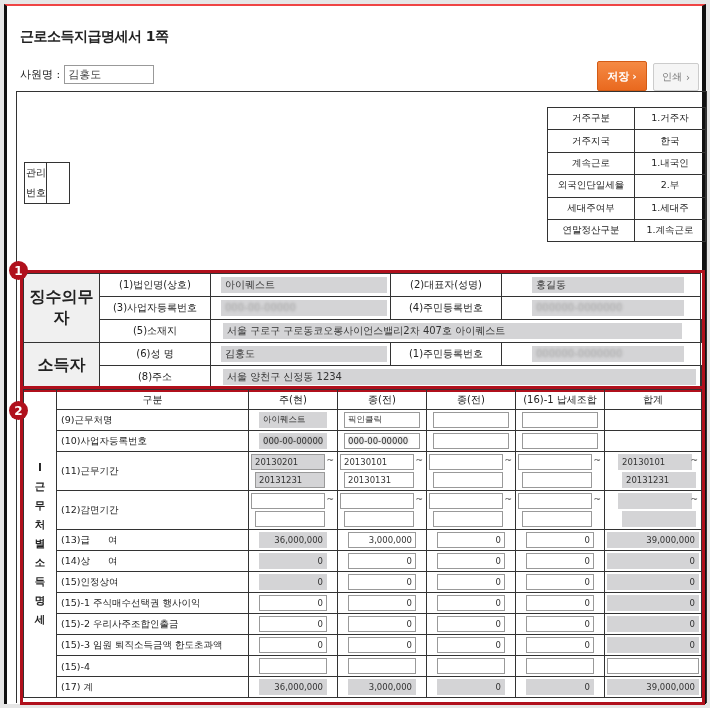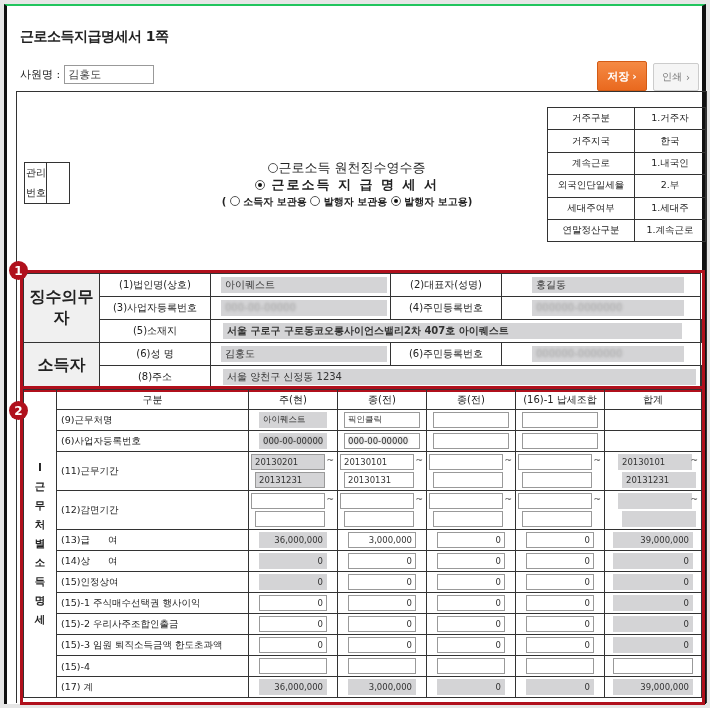--- a/index.html
+++ b/index.html
@@ -1,19 +1,19 @@
 <!DOCTYPE html>
 <html><head>
 <meta charset="utf-8">
 <style>
   * { box-sizing: border-box; margin: 0; padding: 0; }
   html, body { width: 710px; height: 708px; background: #e6e6e6; overflow: hidden; }
   body { font-family: "DejaVu Sans", "Liberation Sans", sans-serif; font-size: 10px; color: #222; position: relative; }
 
-  .window { position: absolute; left: 4px; top: 4px; width: 702px; height: 700px; background: #fff; border-left: 3px solid #111; border-top: 2px solid #22c55e; border-right: 4px solid #111; }
+  .window { position: absolute; left: 4px; top: 4px; width: 702px; height: 700px; background: #fff; border-left: 3px solid #111; border-top: 2px solid #ef4444; border-right: 4px solid #111; }
   .page-title { position: absolute; left: 13px; top: 22px; font-size: 14px; font-weight: bold; color: #222; letter-spacing: -0.5px; }
   .emp-row { position: absolute; left: 13px; top: 59px; display: flex; align-items: center; font-size: 11px; }
   .emp-label { margin-right: 4px; }
   .emp-input { width: 90px; height: 19px; border: 1px solid #999; font-size: 11px; padding: 1px 3px; color: #444; font-family: inherit; background: #fff; }
 
   .btn-save { position: absolute; left: 590px; top: 55px; width: 50px; height: 30px; background: linear-gradient(#f58a44, #e9691f); border: 1px solid #d35b15; border-radius: 2px; color: #fff; font-size: 11px; font-weight: bold; display: flex; align-items: center; justify-content: center; gap: 3px; cursor: pointer; }
   .btn-print { position: absolute; left: 646px; top: 57px; width: 46px; height: 28px; background: #f5f5f5; border: 1px solid #ccc; border-radius: 2px; color: #777; font-size: 10px; display: flex; align-items: center; justify-content: center; gap: 4px; cursor: pointer; }
 
   .form { position: absolute; left: 9px; top: 85px; width: 691px; height: 612px; border: 1px solid #333; border-bottom: none; }
 
@@ -47,21 +47,21 @@
   .sec2 table { border-collapse: collapse; width: 100%; font-size: 9.5px; }
   .sec2 td, .sec2 th { border: 1px solid #333; }
   .sec2 th { font-weight: normal; height: 20px; font-size: 10px; }
   .sec2 td.vert { width: 33px; text-align: center; font-weight: bold; font-size: 10.5px; line-height: 19px; }
   .sec2 td.rl { padding-left: 4px; height: 21px; margin-top: 27px; }
   .cell-in { display: block; height: 16px; margin: 0 auto; border: 1px solid #999; background: #fff; font-size: 8.5px; padding: 0 3px; line-height: 14px; font-family: inherit; color: #333; text-align: left; }
   .cell-in.gray { background: #d4d4d6; border-color: #d4d4d6; }
   .cell-in.num { text-align: right; }
   .w68 { width: 68px; }
   .w76 { width: 76px; }
-  .w84 { width: 80px; padding-left: 12px; }
+  .w84 { width: 92px; padding-left: 12px; }
   .date-pair { position: relative; height: 38px; padding-top: 2px; }
   .date-pair .d1 { position: absolute; left: 2px; top: 2px; width: 74px; }
   .date-pair .d2 { position: absolute; left: 6px; top: 20px; width: 70px; }
   .date-pair .tilde { position: absolute; right: 3px; top: 3px; font-size: 9px; color: #444; }
   .sum-pair .d1 { left: 13px; width: 74px; }
   .sum-pair .d2 { left: 17px; width: 74px; }
 </style>
 </head>
 <body>
 
@@ -84,37 +84,20 @@
 
   <div class="form">
     <div class="mgmt-box">
       <div class="mgmt-label">
         <div>관리</div>
         <div>번호</div>
       </div>
       <div class="mgmt-value"></div>
     </div>
 
-    <div class="doc-titles">
-      <div class="doc-title1">
-        <span class="radio"></span><span>근로소득 원천징수영수증</span>
-      </div>
-      <div class="doc-title2">
-        <span class="radio on"></span> <span>근로소득 지 급 명 세 서</span>
-      </div>
-      <div class="doc-copies">
-        <span>(</span>
-        <span class="radio"></span>
-        <span>소득자 보관용</span>
-        <span class="radio"></span>
-        <span>발행자 보관용</span>
-        <span class="radio on"></span>
-        <span>발행자 보고용)</span>
-      </div>
-    </div>
 
     <table class="info-table">
       <tbody>
           <tr>
             <td class="k">거주구분</td>
             <td class="v">1.거주자</td>
           </tr>
       <tr>
             <td class="k">거주지국</td>
             <td class="v">한국</td>
@@ -166,31 +149,31 @@
                 <div class="gray-field blur">000-00-00000</div>
               </td>
           <td class="lbl">(4)주민등록번호</td>
           <td>
                 <div class="gray-field blur" style="margin-left:30px; margin-right:16px;">000000-0000000</div>
               </td>
         </tr>
         <tr>
           <td class="lbl">(5)소재지</td>
           <td colspan="3">
-                <div class="gray-field" style="margin-left:12px; margin-right:18px;font-weight:bold;">서울 구로구 구로동코오롱사이언스밸리2차 407호 아이퀘스트</div>
+                <div class="gray-field" style="margin-left:12px; margin-right:18px;">서울 구로구 구로동코오롱사이언스밸리2차 407호 아이퀘스트</div>
               </td>
           <td style="border-left:none"></td>
         </tr>
         <tr>
           <td class="grp" rowspan="2">소득자</td>
           <td class="lbl">(6)성 명</td>
           <td>
                 <div class="gray-field">김홍도</div>
               </td>
-          <td class="lbl">(6)주민등록번호</td>
+          <td class="lbl">(1)주민등록번호</td>
           <td>
                 <div class="gray-field blur" style="margin-left:30px; margin-right:16px;">000000-0000000</div>
               </td>
         </tr>
         <tr>
           <td class="lbl">(8)주소</td>
           <td colspan="3">
                 <div class="gray-field" style="margin-left:12px; margin-right:4px;">서울 양천구 신정동  1234</div>
               </td>
           <td style="border-left:none"></td>
@@ -241,21 +224,21 @@
               </td>
           <td>
                 <input class="cell-in w76" value="" style="">
               </td>
           <td>
                 <input class="cell-in w76" value="" style="">
               </td>
           <td></td>
         </tr>
         <tr>
-          <td class="rl">(6)사업자등록번호</td>
+          <td class="rl">(10)사업자등록번호</td>
           <td>
                 <input class="cell-in gray w68 blur" value="000-00-00000" style="">
               </td>
           <td>
                 <input class="cell-in w76 blur" value="000-00-00000" style="">
               </td>
           <td>
                 <input class="cell-in w76" value="" style="">
               </td>
           <td>

